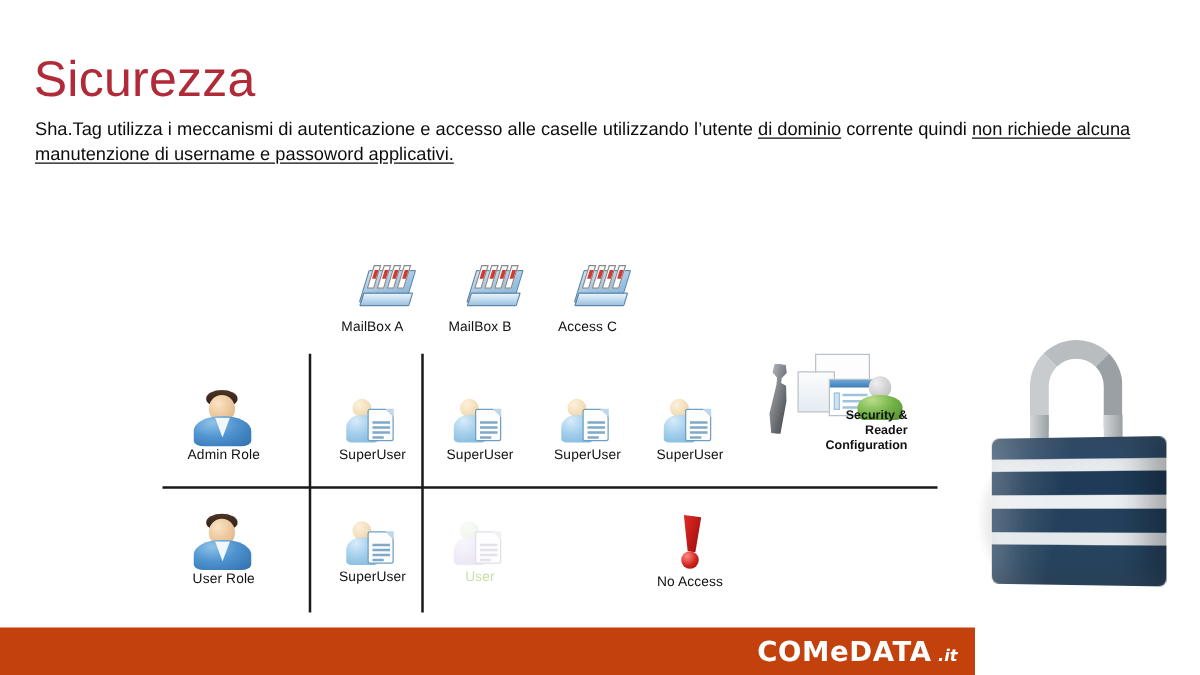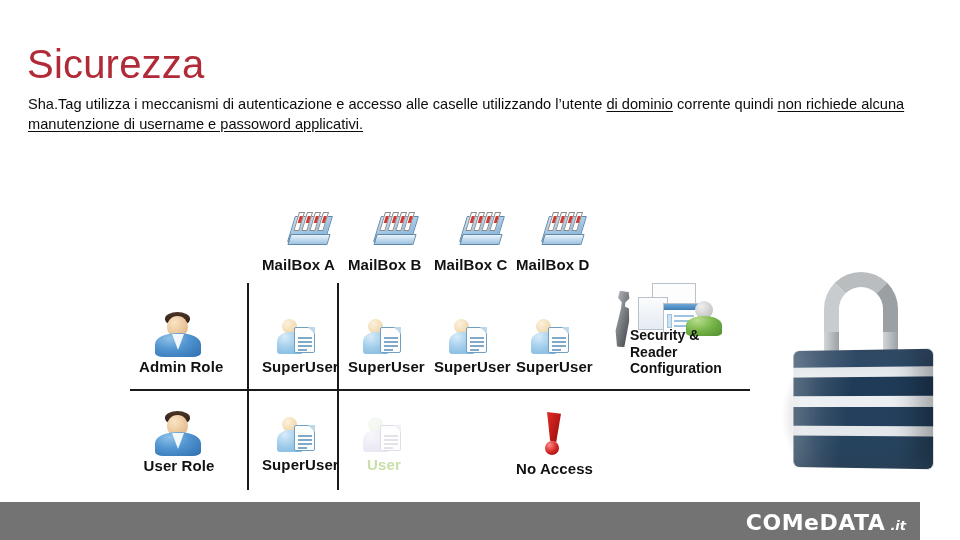--- a/index.html
+++ b/index.html
@@ -27,21 +27,21 @@
   .u { text-decoration:underline; text-underline-offset:2px; }
 
   
   .diagram { position:absolute; left:0; top:205px; width:960px; height:295px; }
 
   .vline { position:absolute; width:1.6px; background:#1a1a1a; }
   .hline { position:absolute; height:1.6px; background:#1a1a1a; }
 
   .cell { position:absolute; text-align:center; }
   .cell .lab {
-    font-size:15px; font-weight:bold; color:#111;
+    font-size:11px; font-weight:normal; color:#111;
     margin-top:2px; white-space:nowrap; letter-spacing:0.1px;
   }
   .cell .lab.green { color:#c9dfa8; }
   .cell .lab.tan   { color:#e8d9a0; }
 
   .ico { margin:0 auto; position:relative; }
 
   
   .ic-mailbox { width:66px; height:46px; }
   .ic-mailbox .tray {
@@ -175,21 +175,21 @@
   .ic-secconf .gperson .ghead {
     position:absolute; left:9px; top:0; width:18px; height:18px; border-radius:50%;
     background:radial-gradient(circle at 35% 30%, #efefef, #c6c8c6 70%, #9fa29f);
   }
   .ic-secconf .gperson .gbody {
     position:absolute; left:0; top:15px; width:36px; height:20px; border-radius:48% 48% 16% 16%;
     background:radial-gradient(ellipse at 32% 20%, #b9de8e 0%, #74b347 50%, #4f8d2e 100%);
   }
   .ic-secconf .seclab {
     position:absolute; left:22px; top:44px; width:96px;
-    font-size:14px; font-weight:bold; color:#111; line-height:1.18; text-align:left;
+    font-size:10px; font-weight:bold; color:#111; line-height:1.18; text-align:right;
   }
 
   
   .padlock { position:absolute; left:780px; top:272px; width:160px; height:215px; }
   .padlock .shackle {
     position:absolute; left:44px; top:0; width:74px; height:86px;
     border:15px solid transparent;
     border-top:15px solid #b9bdc0;
     border-left:15px solid #c8ccce;
     border-right:15px solid #9aa0a4;
@@ -227,22 +227,22 @@
     background:linear-gradient(100deg, rgba(255,255,255,.22) 0%, rgba(255,255,255,0) 42%);
     pointer-events:none;
   }
   .padlock .shadow {
     position:absolute; left:2px; top:96px; width:36px; height:96px;
     background:radial-gradient(ellipse at 70% 50%, rgba(0,0,0,.20), rgba(0,0,0,0) 72%);
   }
 
   
   .footer {
-    position:absolute; left:0; top:502px; width:920px; height:38px;
-    background:#737373;
+    position:absolute; left:0; top:502px; width:780px; height:38px;
+    background:#c2410c;
   }
   .logo {
     position:absolute; right:14px; top:8px;
     color:#ffffff; font-size:22px; font-weight:bold; letter-spacing:.5px;
     font-family:"DejaVu Sans", sans-serif;
   }
   .logo .e { text-transform:lowercase; }
   .logo .it {
     font-size:13px; font-style:italic; font-weight:bold; margin-left:5px;
     letter-spacing:0;
@@ -296,34 +296,21 @@
       <div class="ico ic-mailbox">
         <div class="tray"></div>
           <div class="docs">
             <i></i>
             <i></i>
             <i></i>
             <i></i>
           </div>
           <div class="trayfront"></div>
       </div>
-      <div class="lab">MailBox C</div>
-    </div>
-    <div class="cell" style="left:516px; top:3px; width:72px;">
-      <div class="ico ic-mailbox">
-        <div class="tray"></div>
-          <div class="docs">
-            <i></i>
-            <i></i>
-            <i></i>
-            <i></i>
-          </div>
-          <div class="trayfront"></div>
-      </div>
-      <div class="lab">MailBox D</div>
+      <div class="lab">Access C</div>
     </div>
 
     <div class="cell" style="left:139px; top:204px; width:80px;">
       <div class="ico ic-role person">
         <div class="hair"></div>
           <div class="head"></div>
           <div class="body"></div>
           <div class="collar"></div>
       </div>
       <div class="lab">User Role</div>

